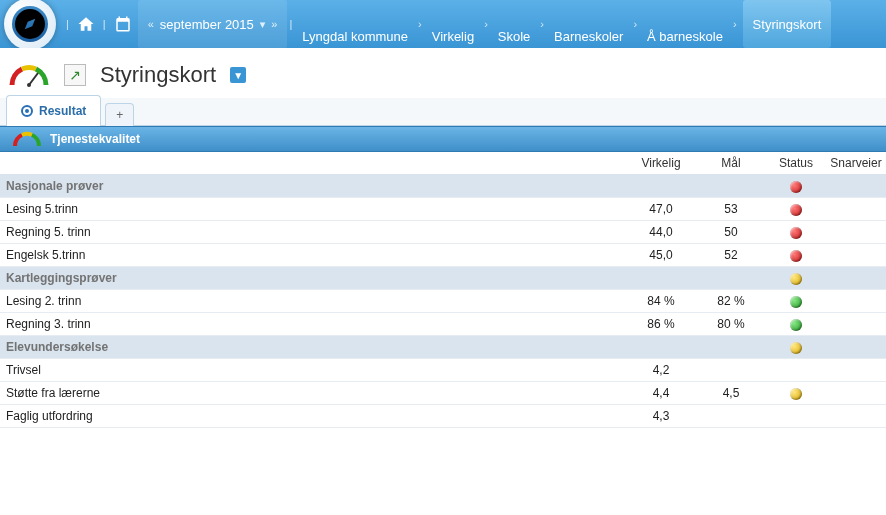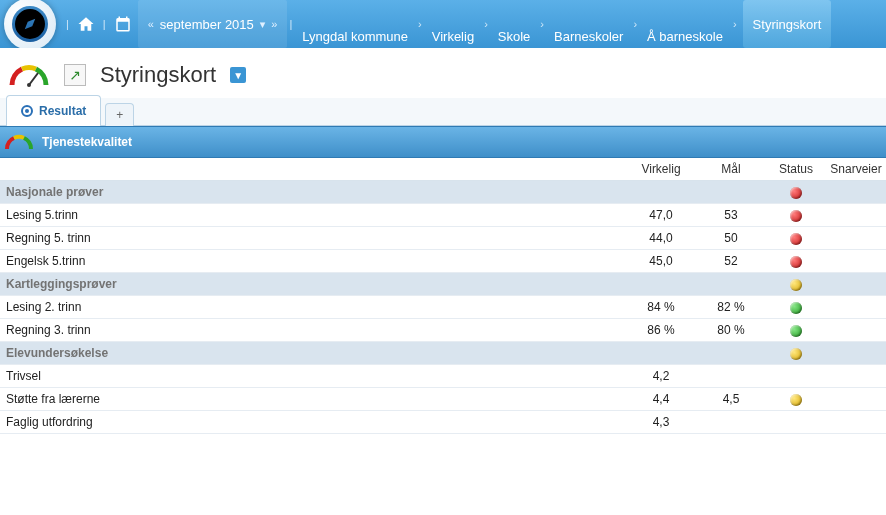--- a/index.html
+++ b/index.html
@@ -126,25 +126,25 @@
     width:12px;height:12px;border-radius:50%;
     border:2px solid #2a70b7;
     position:relative;
   }
   .tab-ind::after{
     content:'';position:absolute;left:2px;top:2px;width:4px;height:4px;
     background:#2a70b7;border-radius:50%;
   }
   
   .section-bar {
-    height:32px;
+    height:26px;
     background:linear-gradient(to bottom,#6ab4e6 0%, #3f8fc9 100%);
     display:flex;align-items:center;
     color:#fff;font-weight:bold;font-size:12px;
-    padding-left:4px;
+    padding-left:12px;
     border-top:1px solid #2f7ab3;
     border-bottom:1px solid #2f7ab3;
   }
   .mini-gauge{width:30px;height:18px;margin-right:8px;}
   
   table.scorecard {
     width:100%;
     border-collapse:collapse;
     table-layout:fixed;
   }

